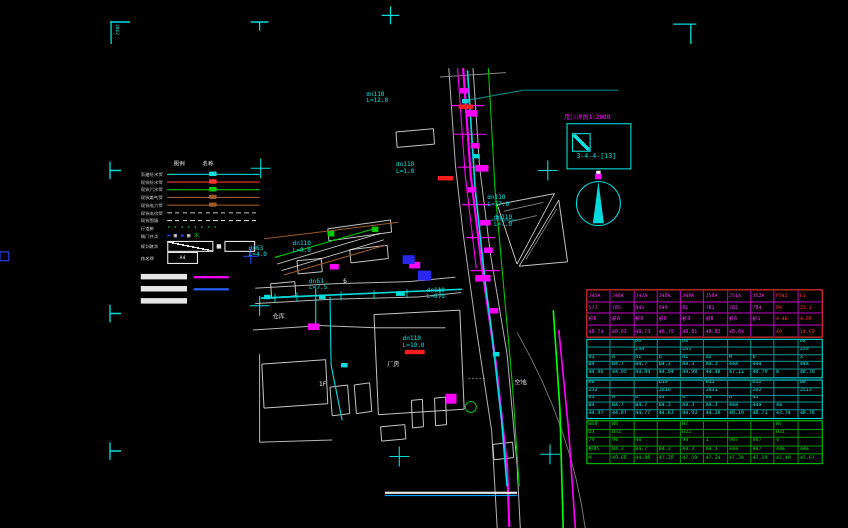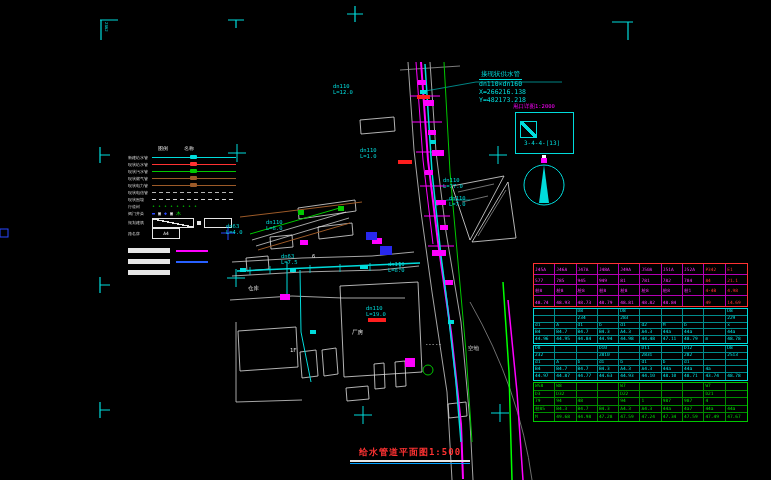--- a/index.html
+++ b/index.html
@@ -175,26 +175,20 @@
     </g>
     <g fill="#ff1e1e">
       <rect x="368" y="318" width="18" height="4"></rect>
         <rect x="417" y="95" width="13" height="4"></rect>
       <rect x="398" y="160" width="14" height="4"></rect>
     </g>
   </svg>
 
   <div id="sheet-code" class="abs">2862</div>
 
-  <div id="conn-note" class="abs">
-    <div class="l0">接现状供水管</div>
-    <div>dn110×dn160</div>
-    <div>X=266216.138</div>
-    <div>Y=482173.218</div>
-  </div>
 
   <div id="detail-label" class="abs">甩口详图1:2000</div>
   <div id="detail-box" class="abs">
     <div id="detail-sq"></div>
     <div id="detail-code">3-4-4-[13]</div>
   </div>
 
   <svg id="north" class="abs" width="52" height="56" viewBox="0 0 52 56">
     <circle cx="26" cy="30" r="20" stroke="#00dcdc" stroke-width="1" fill="none"></circle>
     <polygon points="26,10 31,48 21,48" fill="#00dcdc"></polygon>
@@ -594,18 +588,17 @@
           <div class="tbl-cell" style="width: 21.5px; border-top-color: rgb(0, 140, 0); border-right-color: rgb(0, 140, 0); border-bottom: none; border-left-color: rgb(0, 140, 0); color: rgb(0, 220, 0);">47.24</div>
           <div class="tbl-cell" style="width: 21.5px; border-top-color: rgb(0, 140, 0); border-right-color: rgb(0, 140, 0); border-bottom: none; border-left-color: rgb(0, 140, 0); color: rgb(0, 220, 0);">47.34</div>
           <div class="tbl-cell" style="width: 21.5px; border-top-color: rgb(0, 140, 0); border-right-color: rgb(0, 140, 0); border-bottom: none; border-left-color: rgb(0, 140, 0); color: rgb(0, 220, 0);">47.59</div>
           <div class="tbl-cell" style="width: 22px; border-top-color: rgb(0, 140, 0); border-right-color: rgb(0, 140, 0); border-bottom: none; border-left-color: rgb(0, 140, 0); color: rgb(0, 220, 0);">47.49</div>
           <div class="tbl-cell" style="width: 21px; border-top-color: rgb(0, 140, 0); border-right: none; border-bottom: none; border-left-color: rgb(0, 140, 0); color: rgb(0, 220, 0);">47.67</div>
         </div>
       </div>
     </div>
 
   <div id="title" class="abs">
-    <div id="title-text">给水管道平面图1:500</div>
     <div id="title-u1"></div>
     <div id="title-u2"></div>
   </div>
 
 </div>
 
 </body></html>

